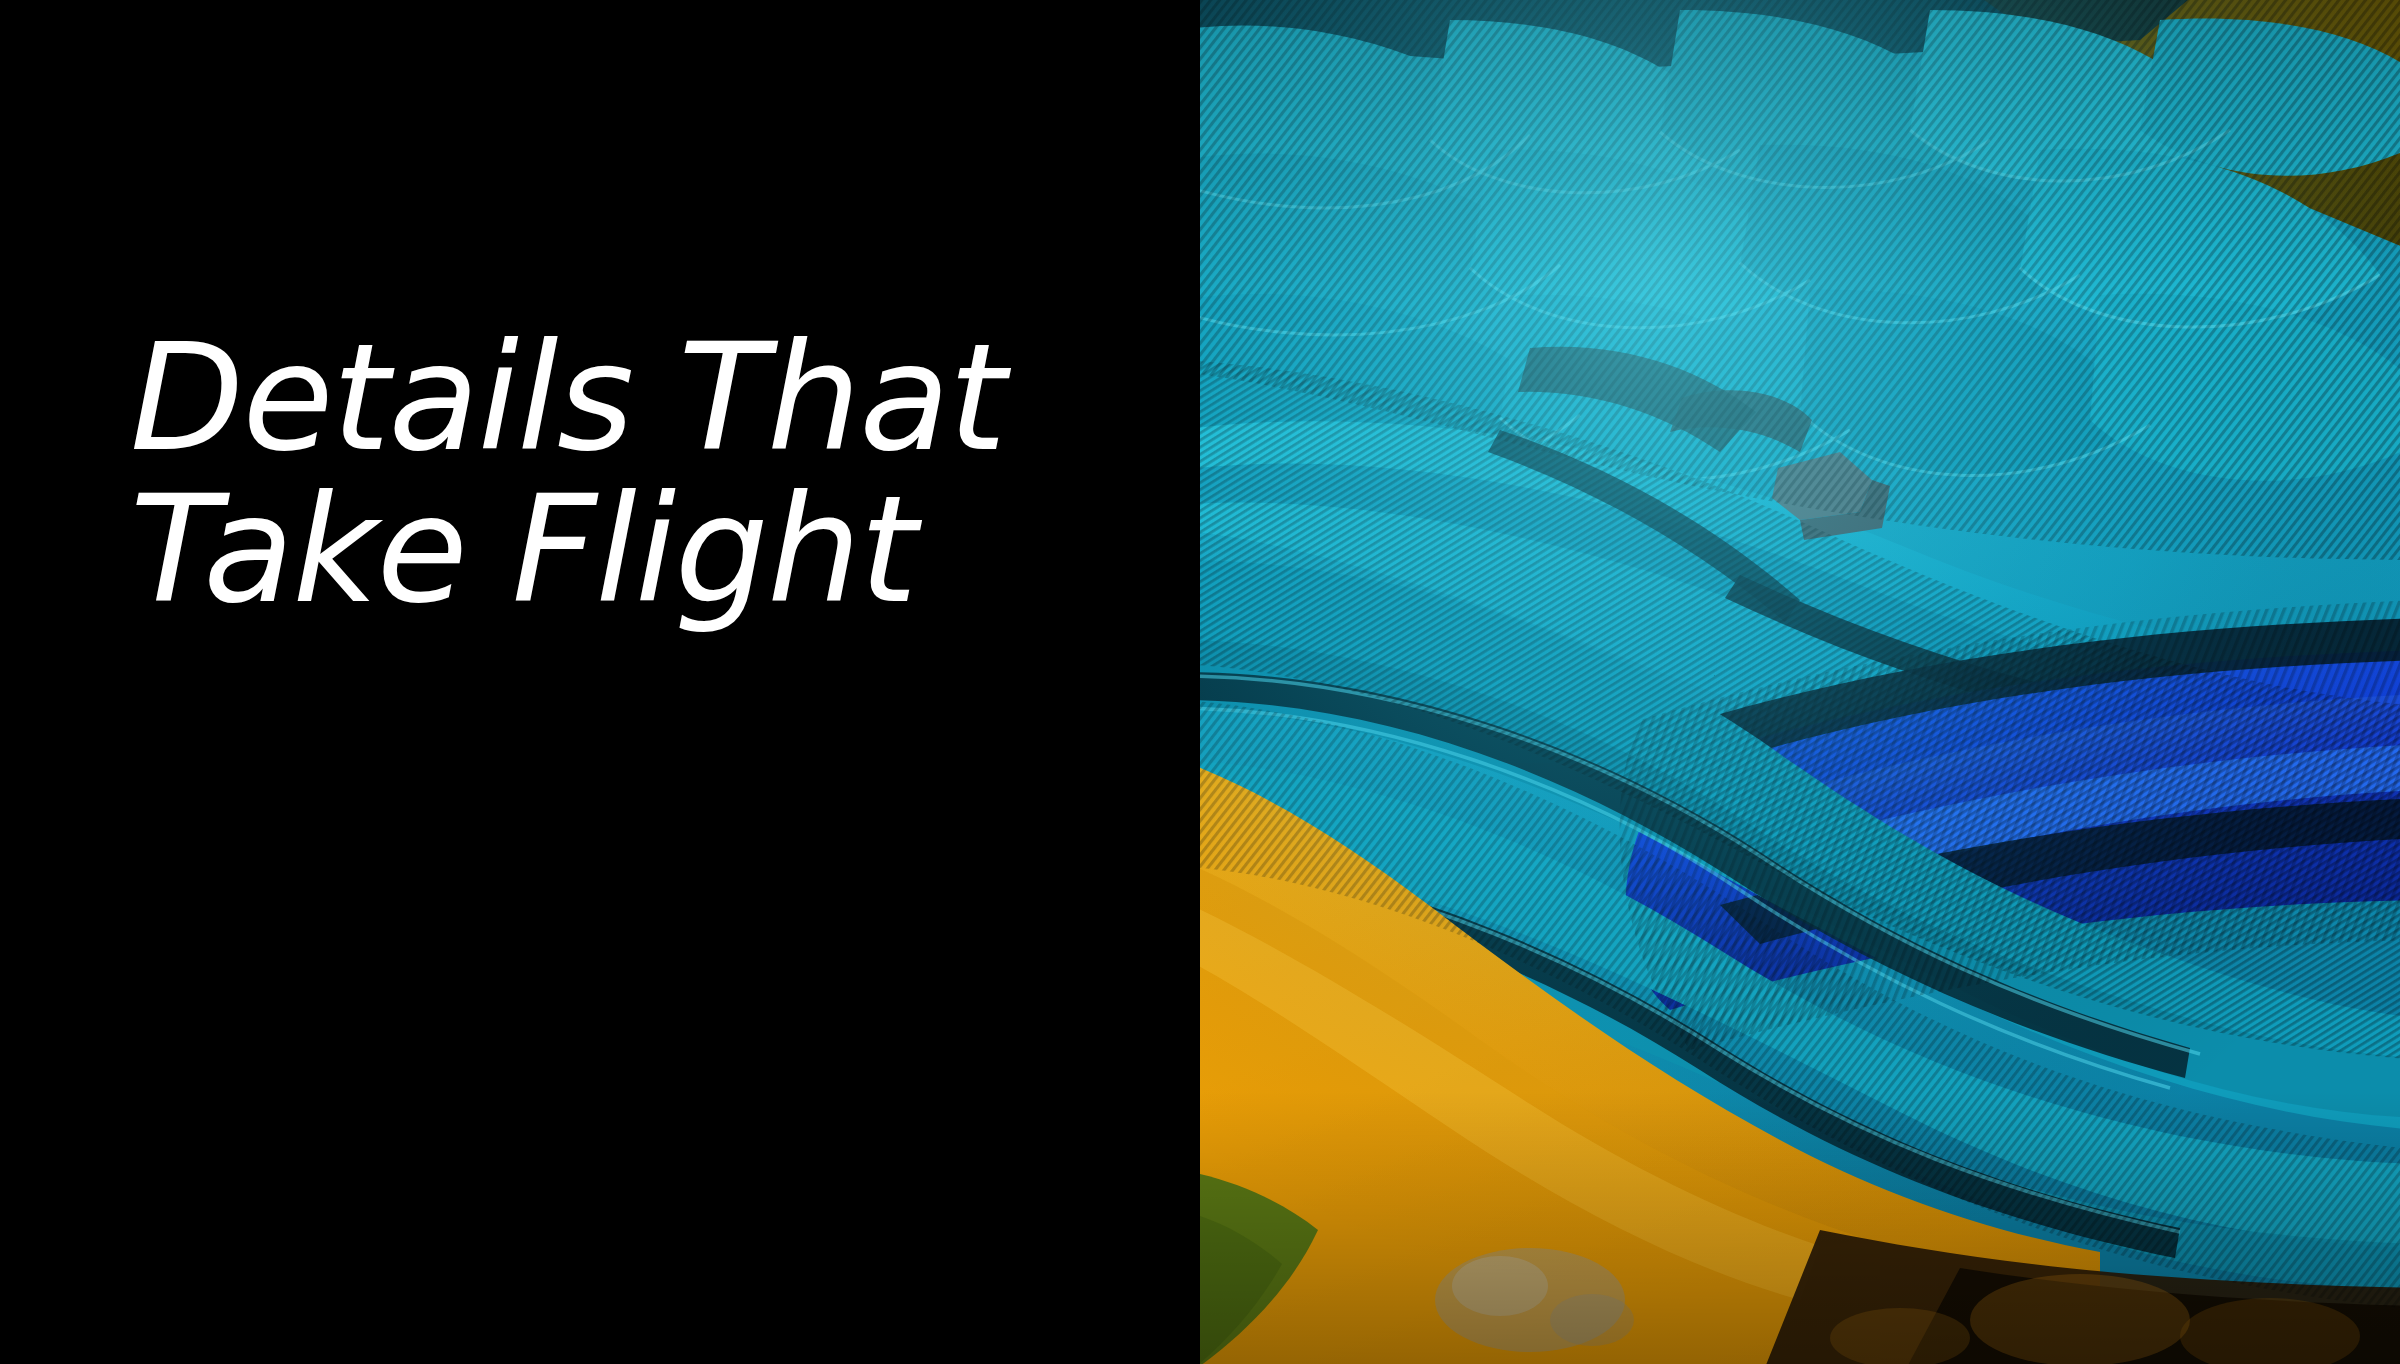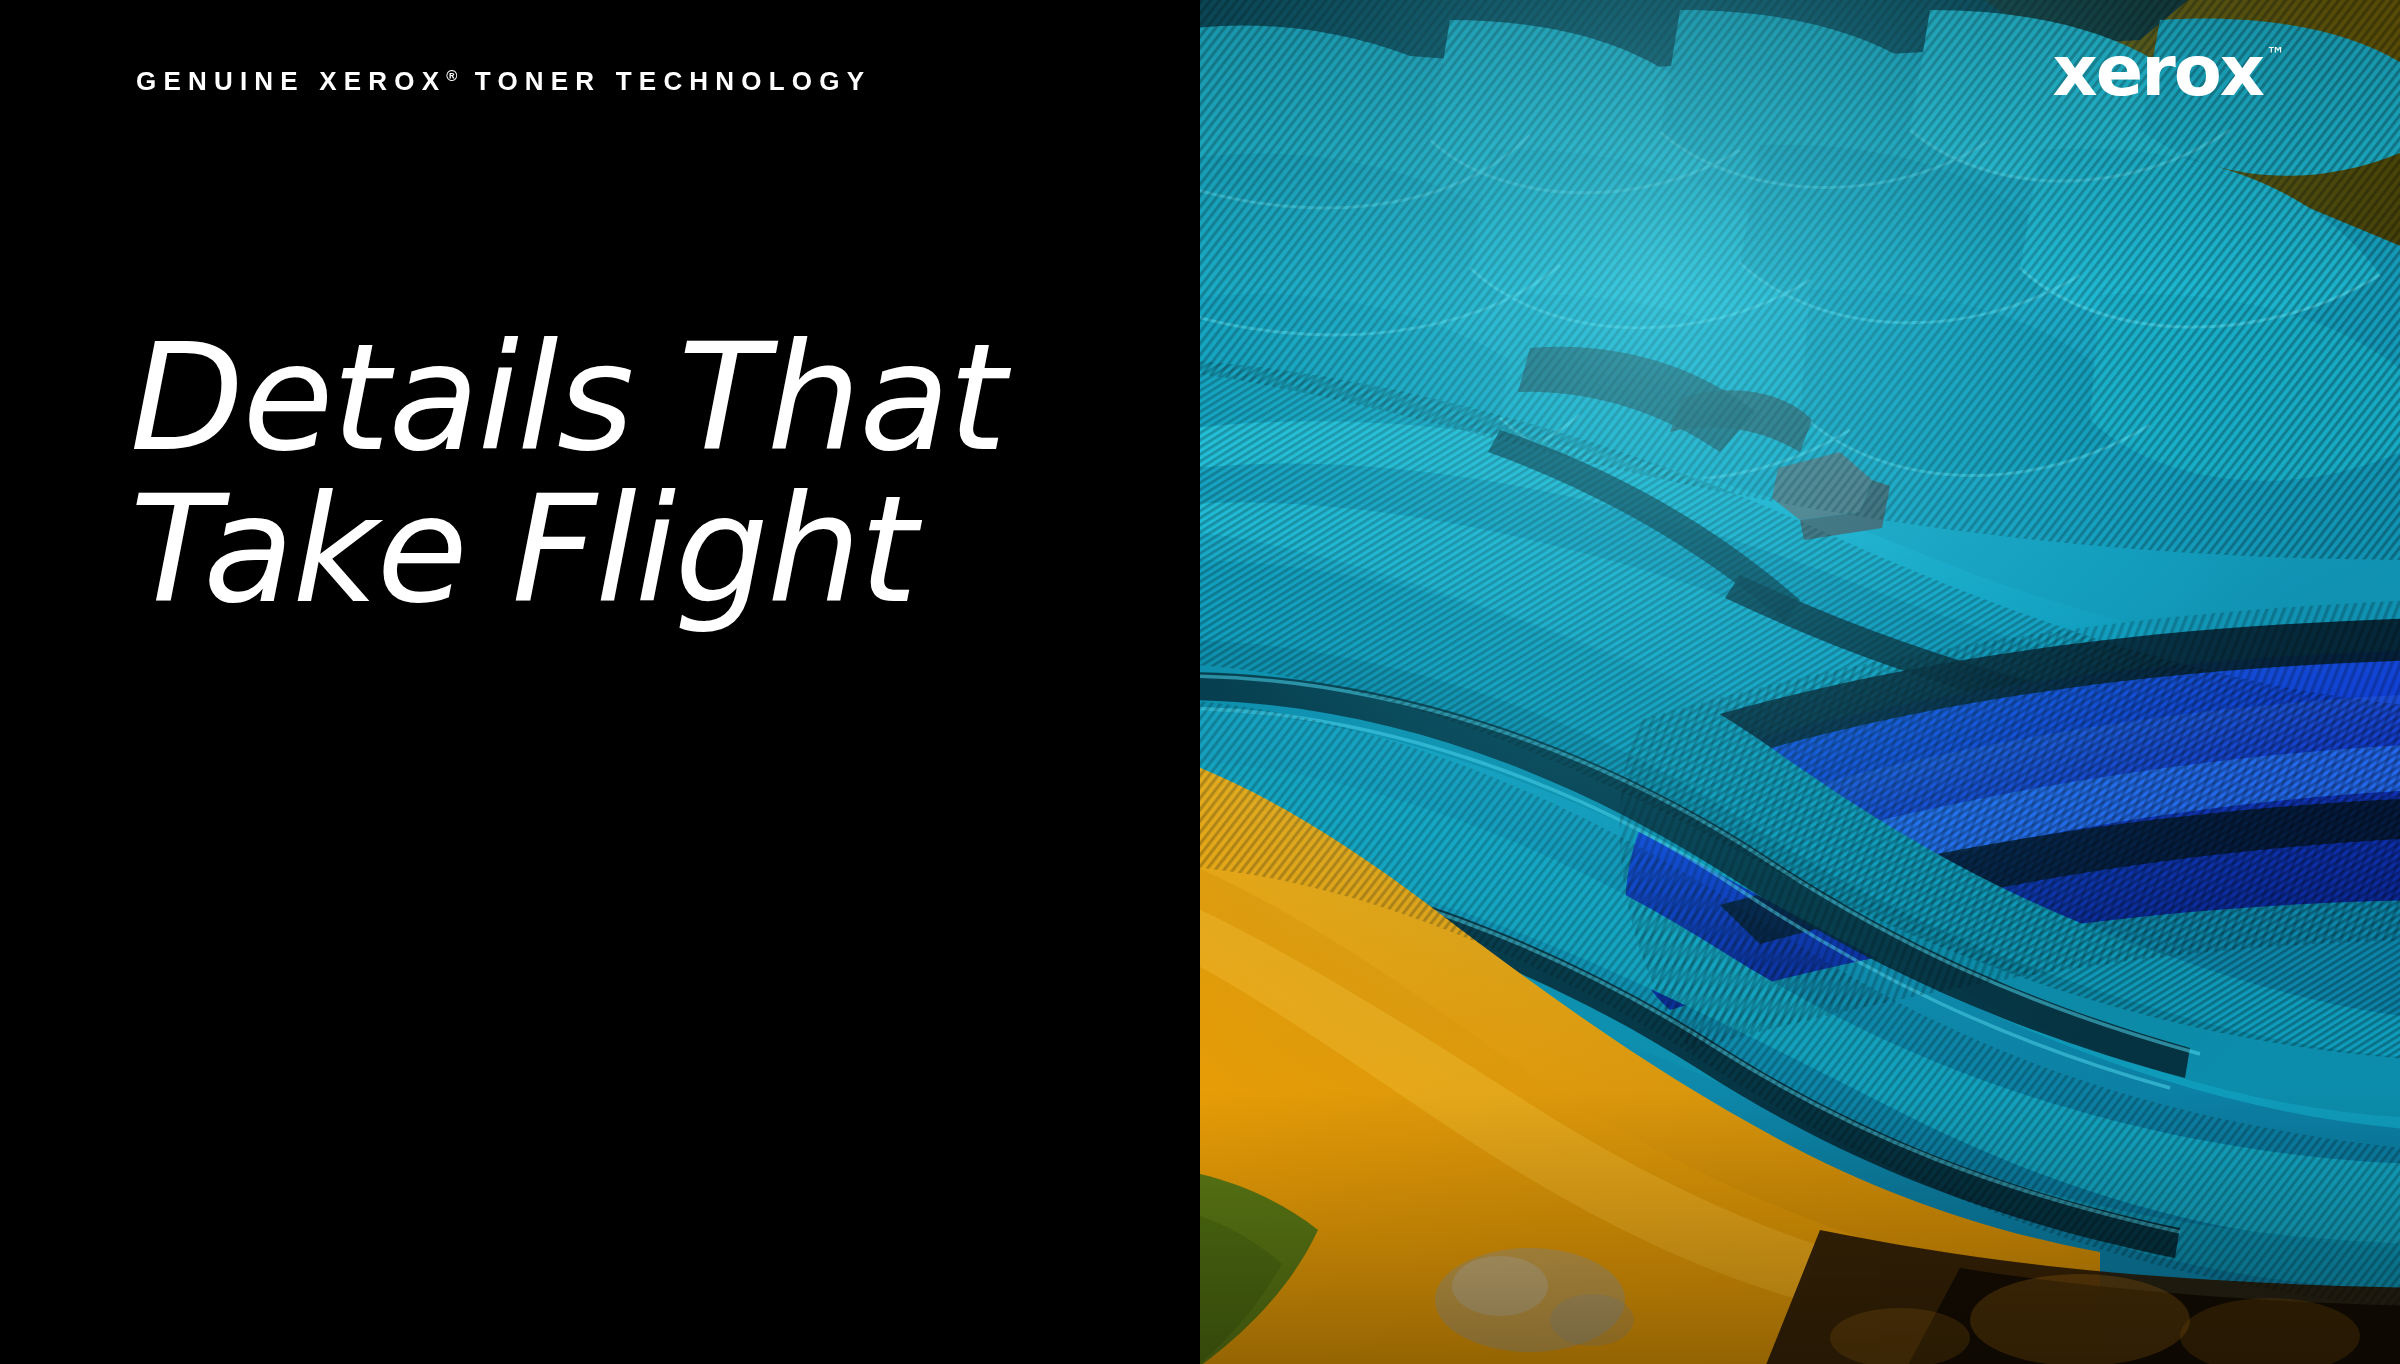--- a/index.html
+++ b/index.html
@@ -115,21 +115,20 @@
     margin-left: 3px;
   }
 </style>
 </head>
 <body>
 
 <div class="banner">
 
   <div class="text-panel">
 
-    <div class="eyebrow"><span>GENUINE XEROX</span><span class="reg">®</span><span> TONER TECHNOLOGY</span></div>
 
     <div class="headline">Details That
 Take Flight</div>
 
 
   </div>
 
   <div class="photo-panel">
 
     <svg class="feathers" viewBox="0 0 1200 1364" preserveAspectRatio="xMidYMid slice">
@@ -292,16 +291,15 @@
         <path d="M-20 -10 L1220 -10 L1220 560 C 900 560 600 520 300 440 C 140 398 40 378 -20 372 Z" fill="url(#barb)" opacity="0.70"></path>
         <path d="M-20 360 C 160 370 400 430 620 530 C 840 630 1030 690 1220 706 L1220 1060 C 980 1044 760 970 540 852 C 340 744 150 672 -20 664 Z" fill="url(#barb2)" opacity="0.62"></path>
         <path d="M440 720 C 680 650 920 612 1220 600 L1220 940 C 960 944 720 988 490 1050 C 420 950 400 810 440 720 Z" fill="url(#barb3)" opacity="0.55"></path>
         <path d="M-20 700 C 170 712 380 800 560 920 C 740 1040 930 1120 1220 1150 L1220 1310 C 920 1282 700 1190 500 1060 C 320 944 130 876 -20 866 Z" fill="url(#barb)" opacity="0.55"></path>
 
         <rect x="0" y="0" width="1200" height="1364" fill="url(#gGlow)"></rect>
         <rect x="0" y="0" width="1200" height="1364" fill="url(#gVig)"></rect>
       </g>
     </svg>
 
-    <div class="logo"><span>xerox</span><span class="tm">™</span></div>
 
   </div>
 </div>
 
 </body></html>

